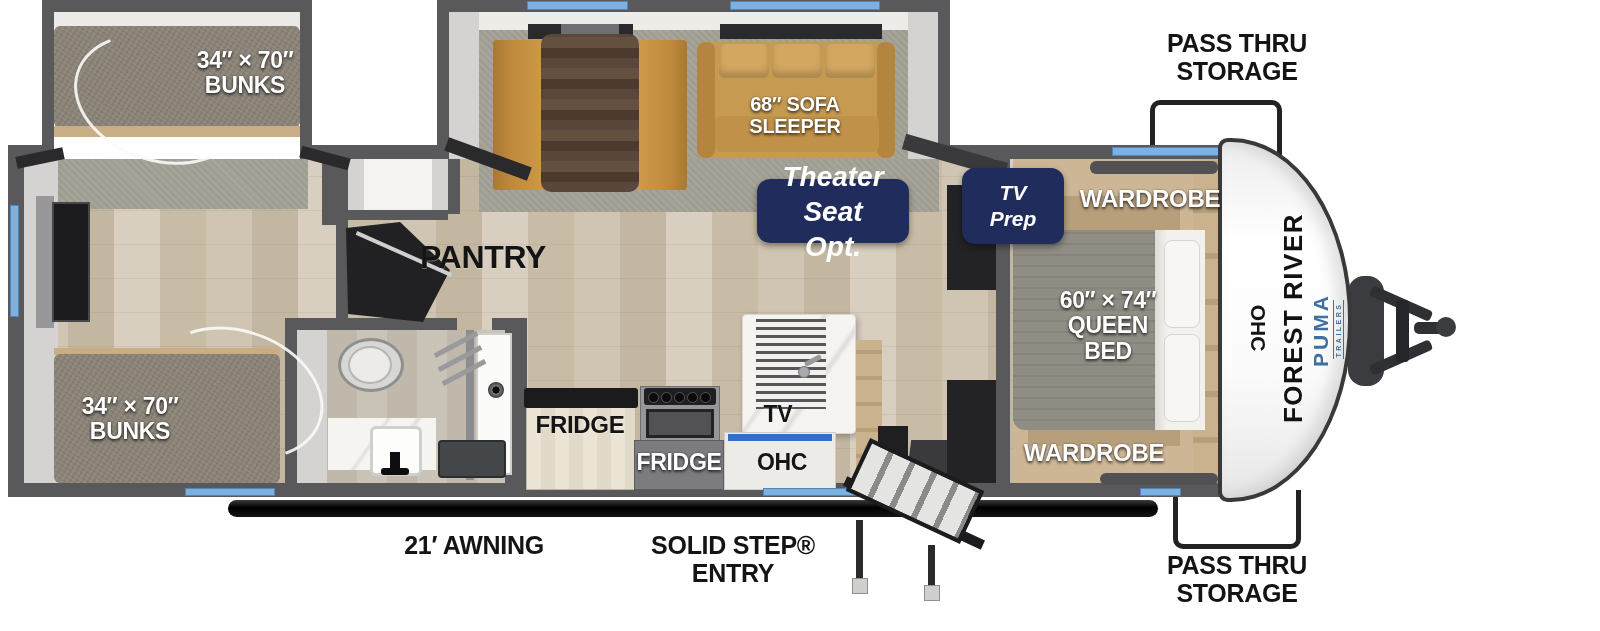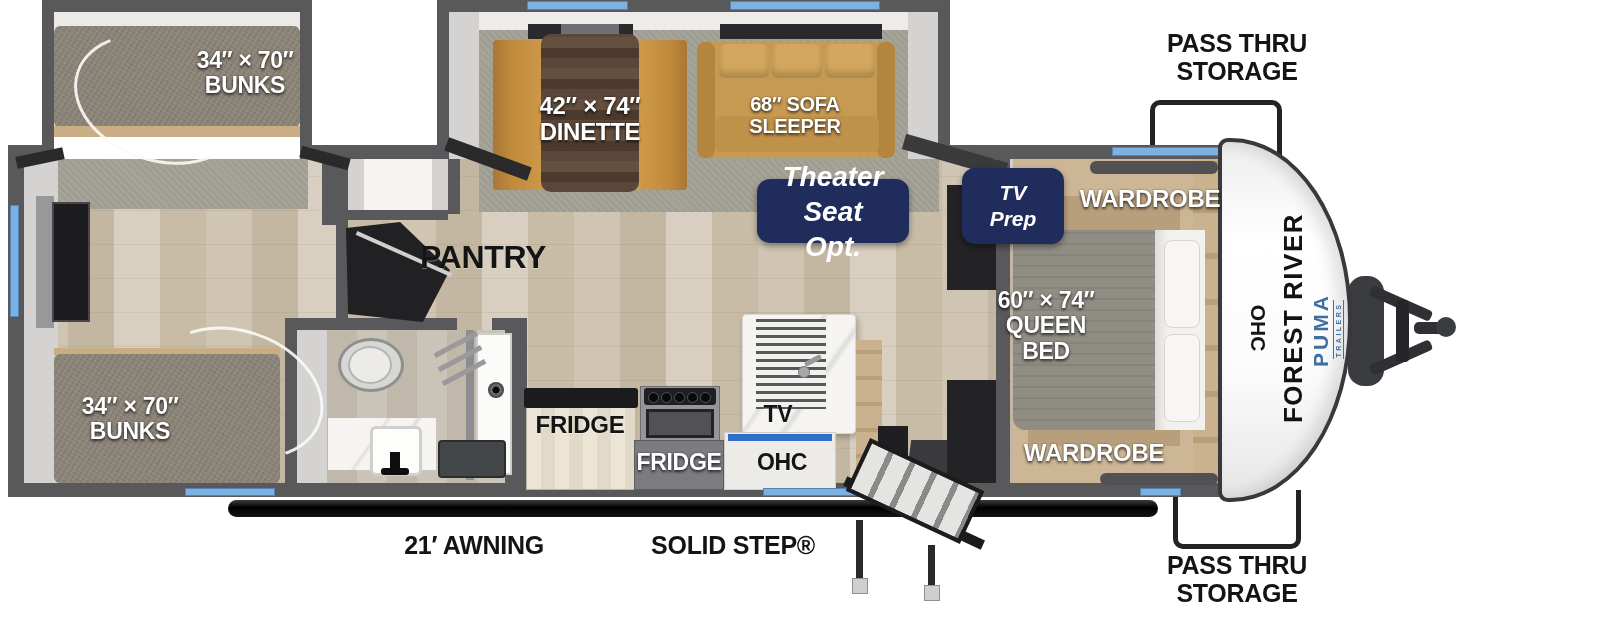--- a/index.html
+++ b/index.html
@@ -213,29 +213,25 @@
   </div>
 
   <div class="lbl lblW" style="left:245px;top:48px;transform:translateX(-50%);font-size:23px;">
     <div>34″ × 70″</div>
     <div>BUNKS</div>
   </div>
   <div class="lbl lblW" style="left:130px;top:394px;transform:translateX(-50%);font-size:23px;">
     <div>34″ × 70″</div>
     <div>BUNKS</div>
   </div>
-  <div class="lbl lblW" style="left:590px;top:93px;transform:translateX(-50%);font-size:24px;">
-    <div>42″ × 74″</div>
-    <div>DINETTE</div>
-  </div>
   <div class="lbl lblW" style="left:795px;top:93px;transform:translateX(-50%);font-size:20px;">
     <div>68″ SOFA</div>
     <div>SLEEPER</div>
   </div>
-  <div class="lbl lblW" style="left:1046px;top:288px;transform:translateX(-50%);font-size:23px;z-index:8;">
+  <div class="lbl lblW" style="left:1108px;top:288px;transform:translateX(-50%);font-size:23px;z-index:8;">
     <div>60″ × 74″</div>
     <div>QUEEN</div>
     <div>BED</div>
   </div>
   <div class="lbl lblW" style="left:1150px;top:186px;transform:translateX(-50%);font-size:24px;">WARDROBE</div>
   <div class="lbl lblW" style="left:1094px;top:440px;transform:translateX(-50%);font-size:24px;">WARDROBE</div>
   <div class="lbl lblD" style="left:483px;top:240px;transform:translateX(-50%);font-size:32px;">PANTRY</div>
   <div class="lbl lblD" style="left:580px;top:412px;transform:translateX(-50%);font-size:24px;z-index:8;">FRIDGE</div>
   <div class="lbl lblW" style="left:679px;top:450px;transform:translateX(-50%);font-size:23px;z-index:8;">FRIDGE</div>
   <div class="lbl lblD" style="left:778px;top:402px;transform:translateX(-50%);font-size:23px;z-index:8;">TV</div>
@@ -245,15 +241,16 @@
     <div>PASS THRU</div>
     <div>STORAGE</div>
   </div>
   <div class="lbl lblD" style="left:1237px;top:552px;transform:translateX(-50%);font-size:25px;">
     <div>PASS THRU</div>
     <div>STORAGE</div>
   </div>
   <div class="lbl lblD" style="left:474px;top:532px;transform:translateX(-50%);font-size:25px;">21′ AWNING</div>
   <div class="lbl lblD" style="left:733px;top:532px;transform:translateX(-50%);font-size:25px;">
     <div>SOLID STEP®</div>
+    <div>ENTRY</div>
   </div>
 
 </div>
 
 </body></html>

